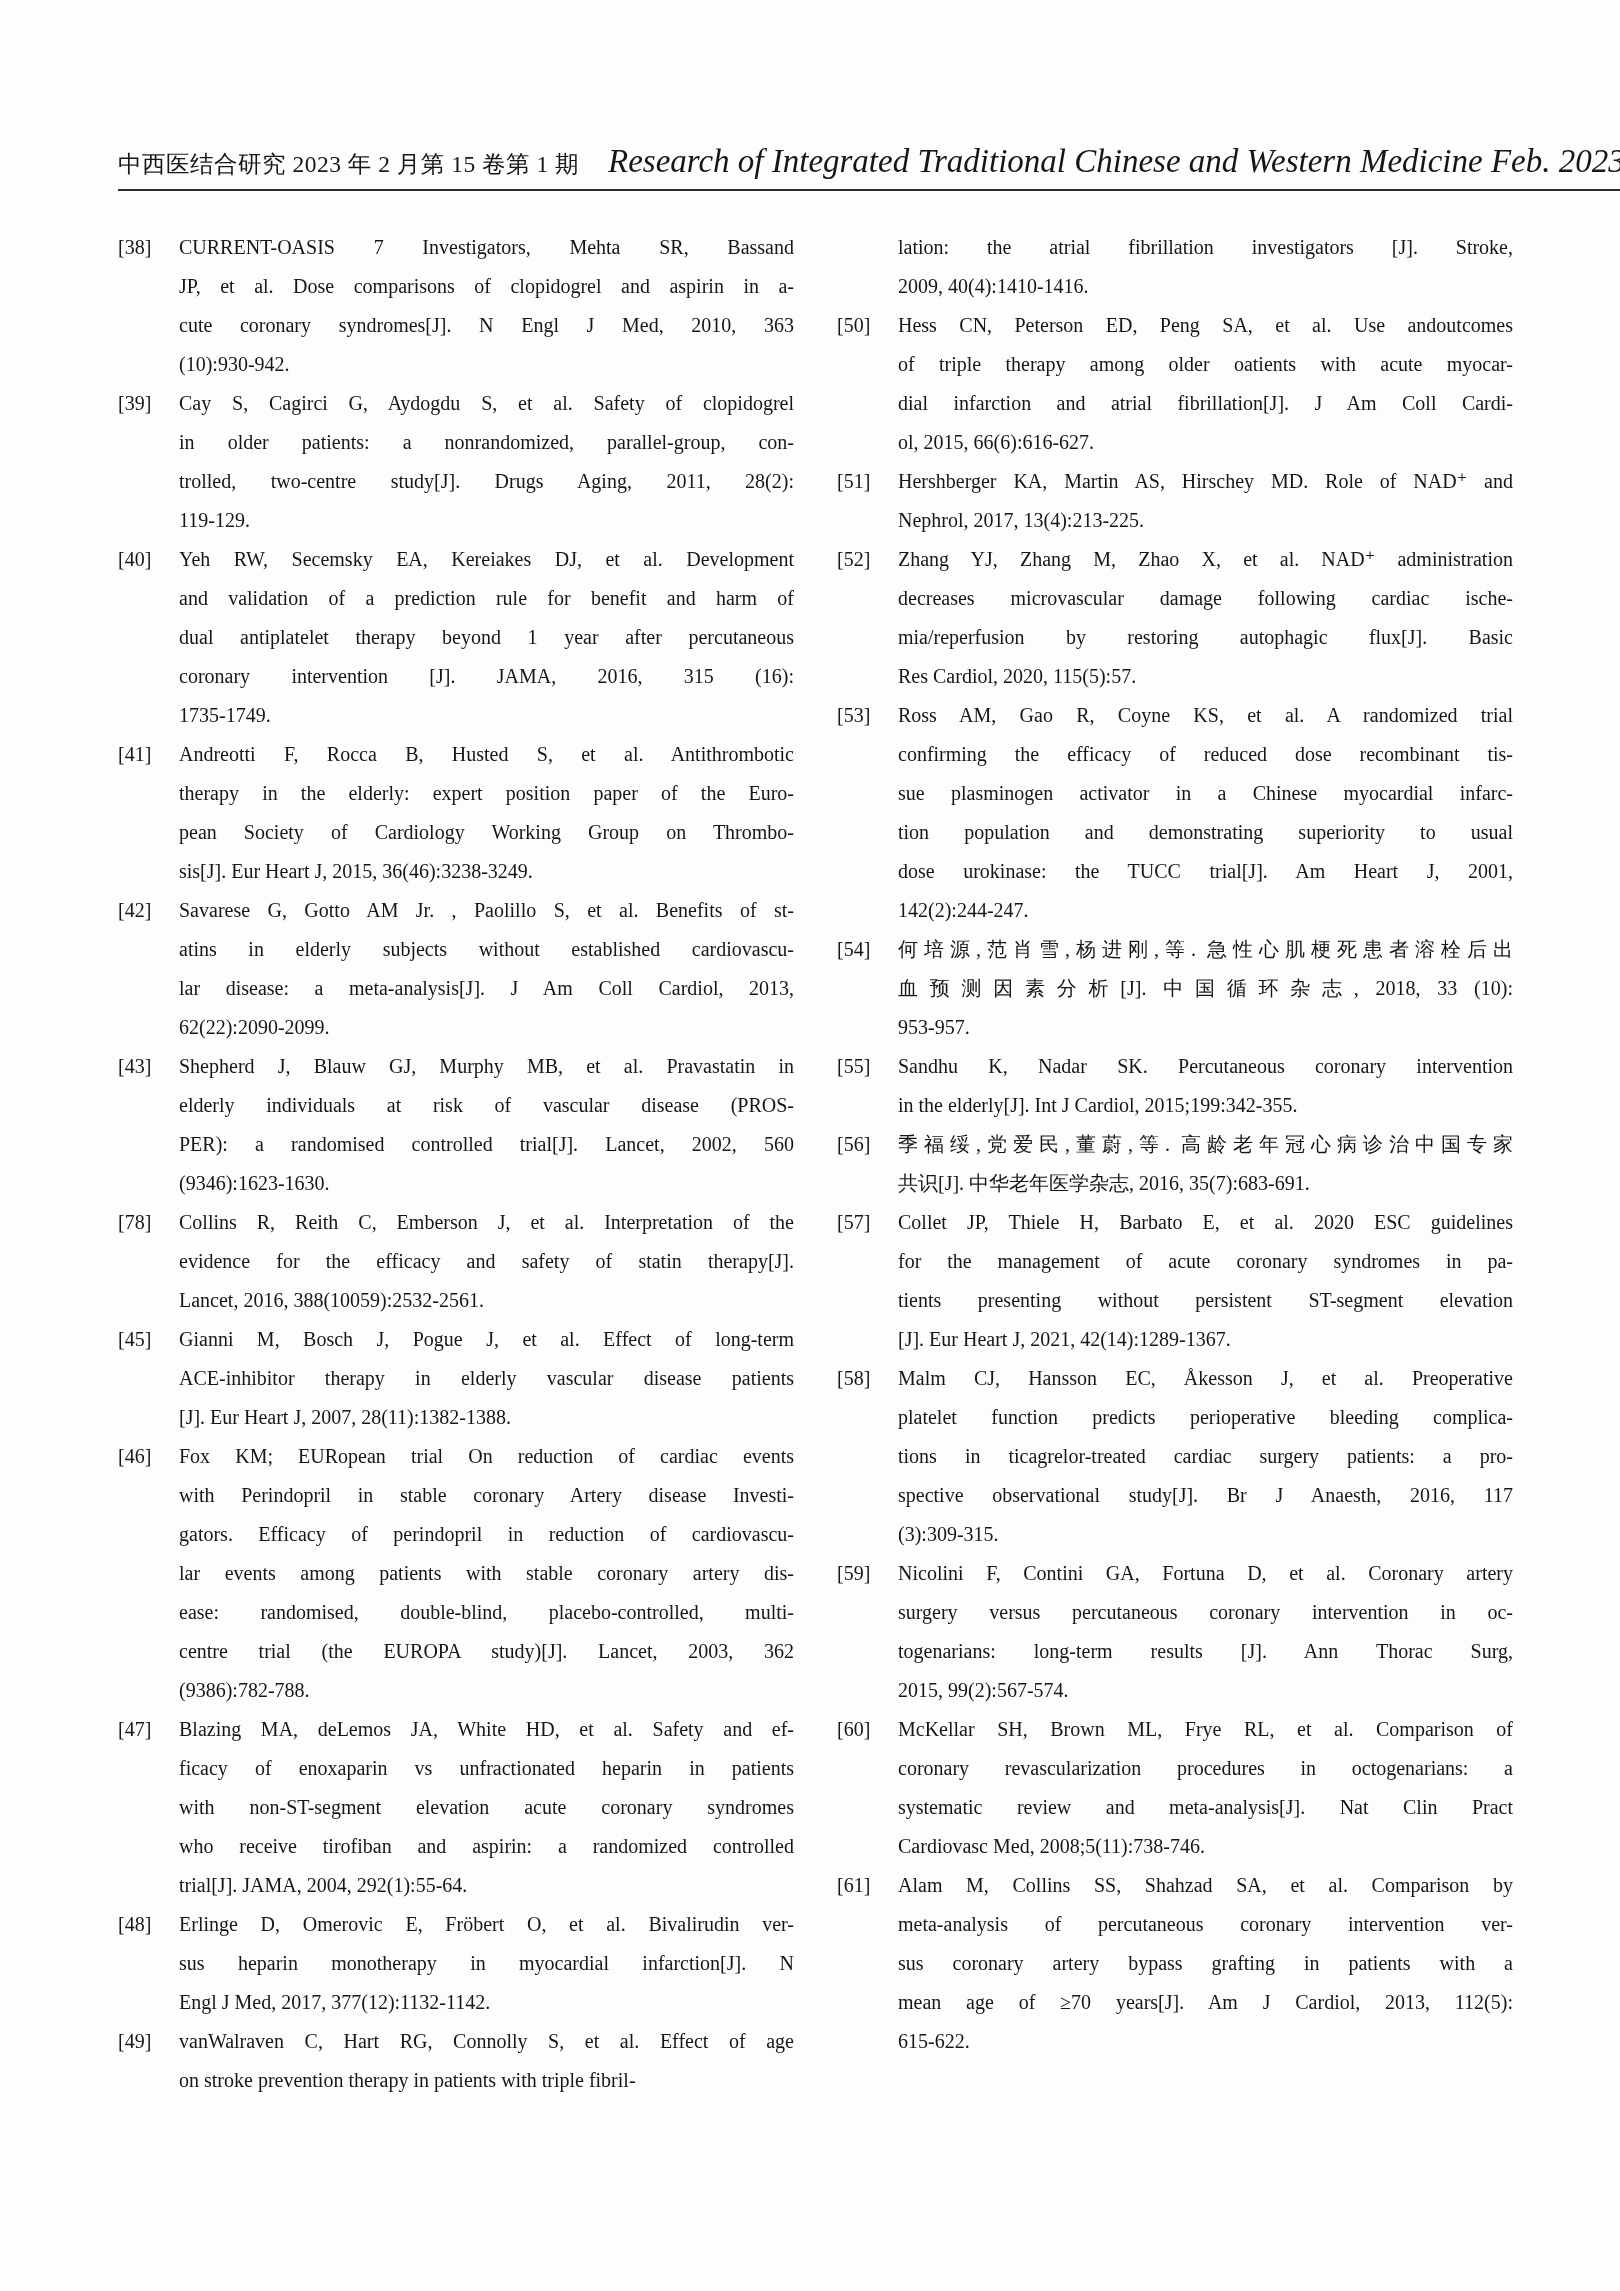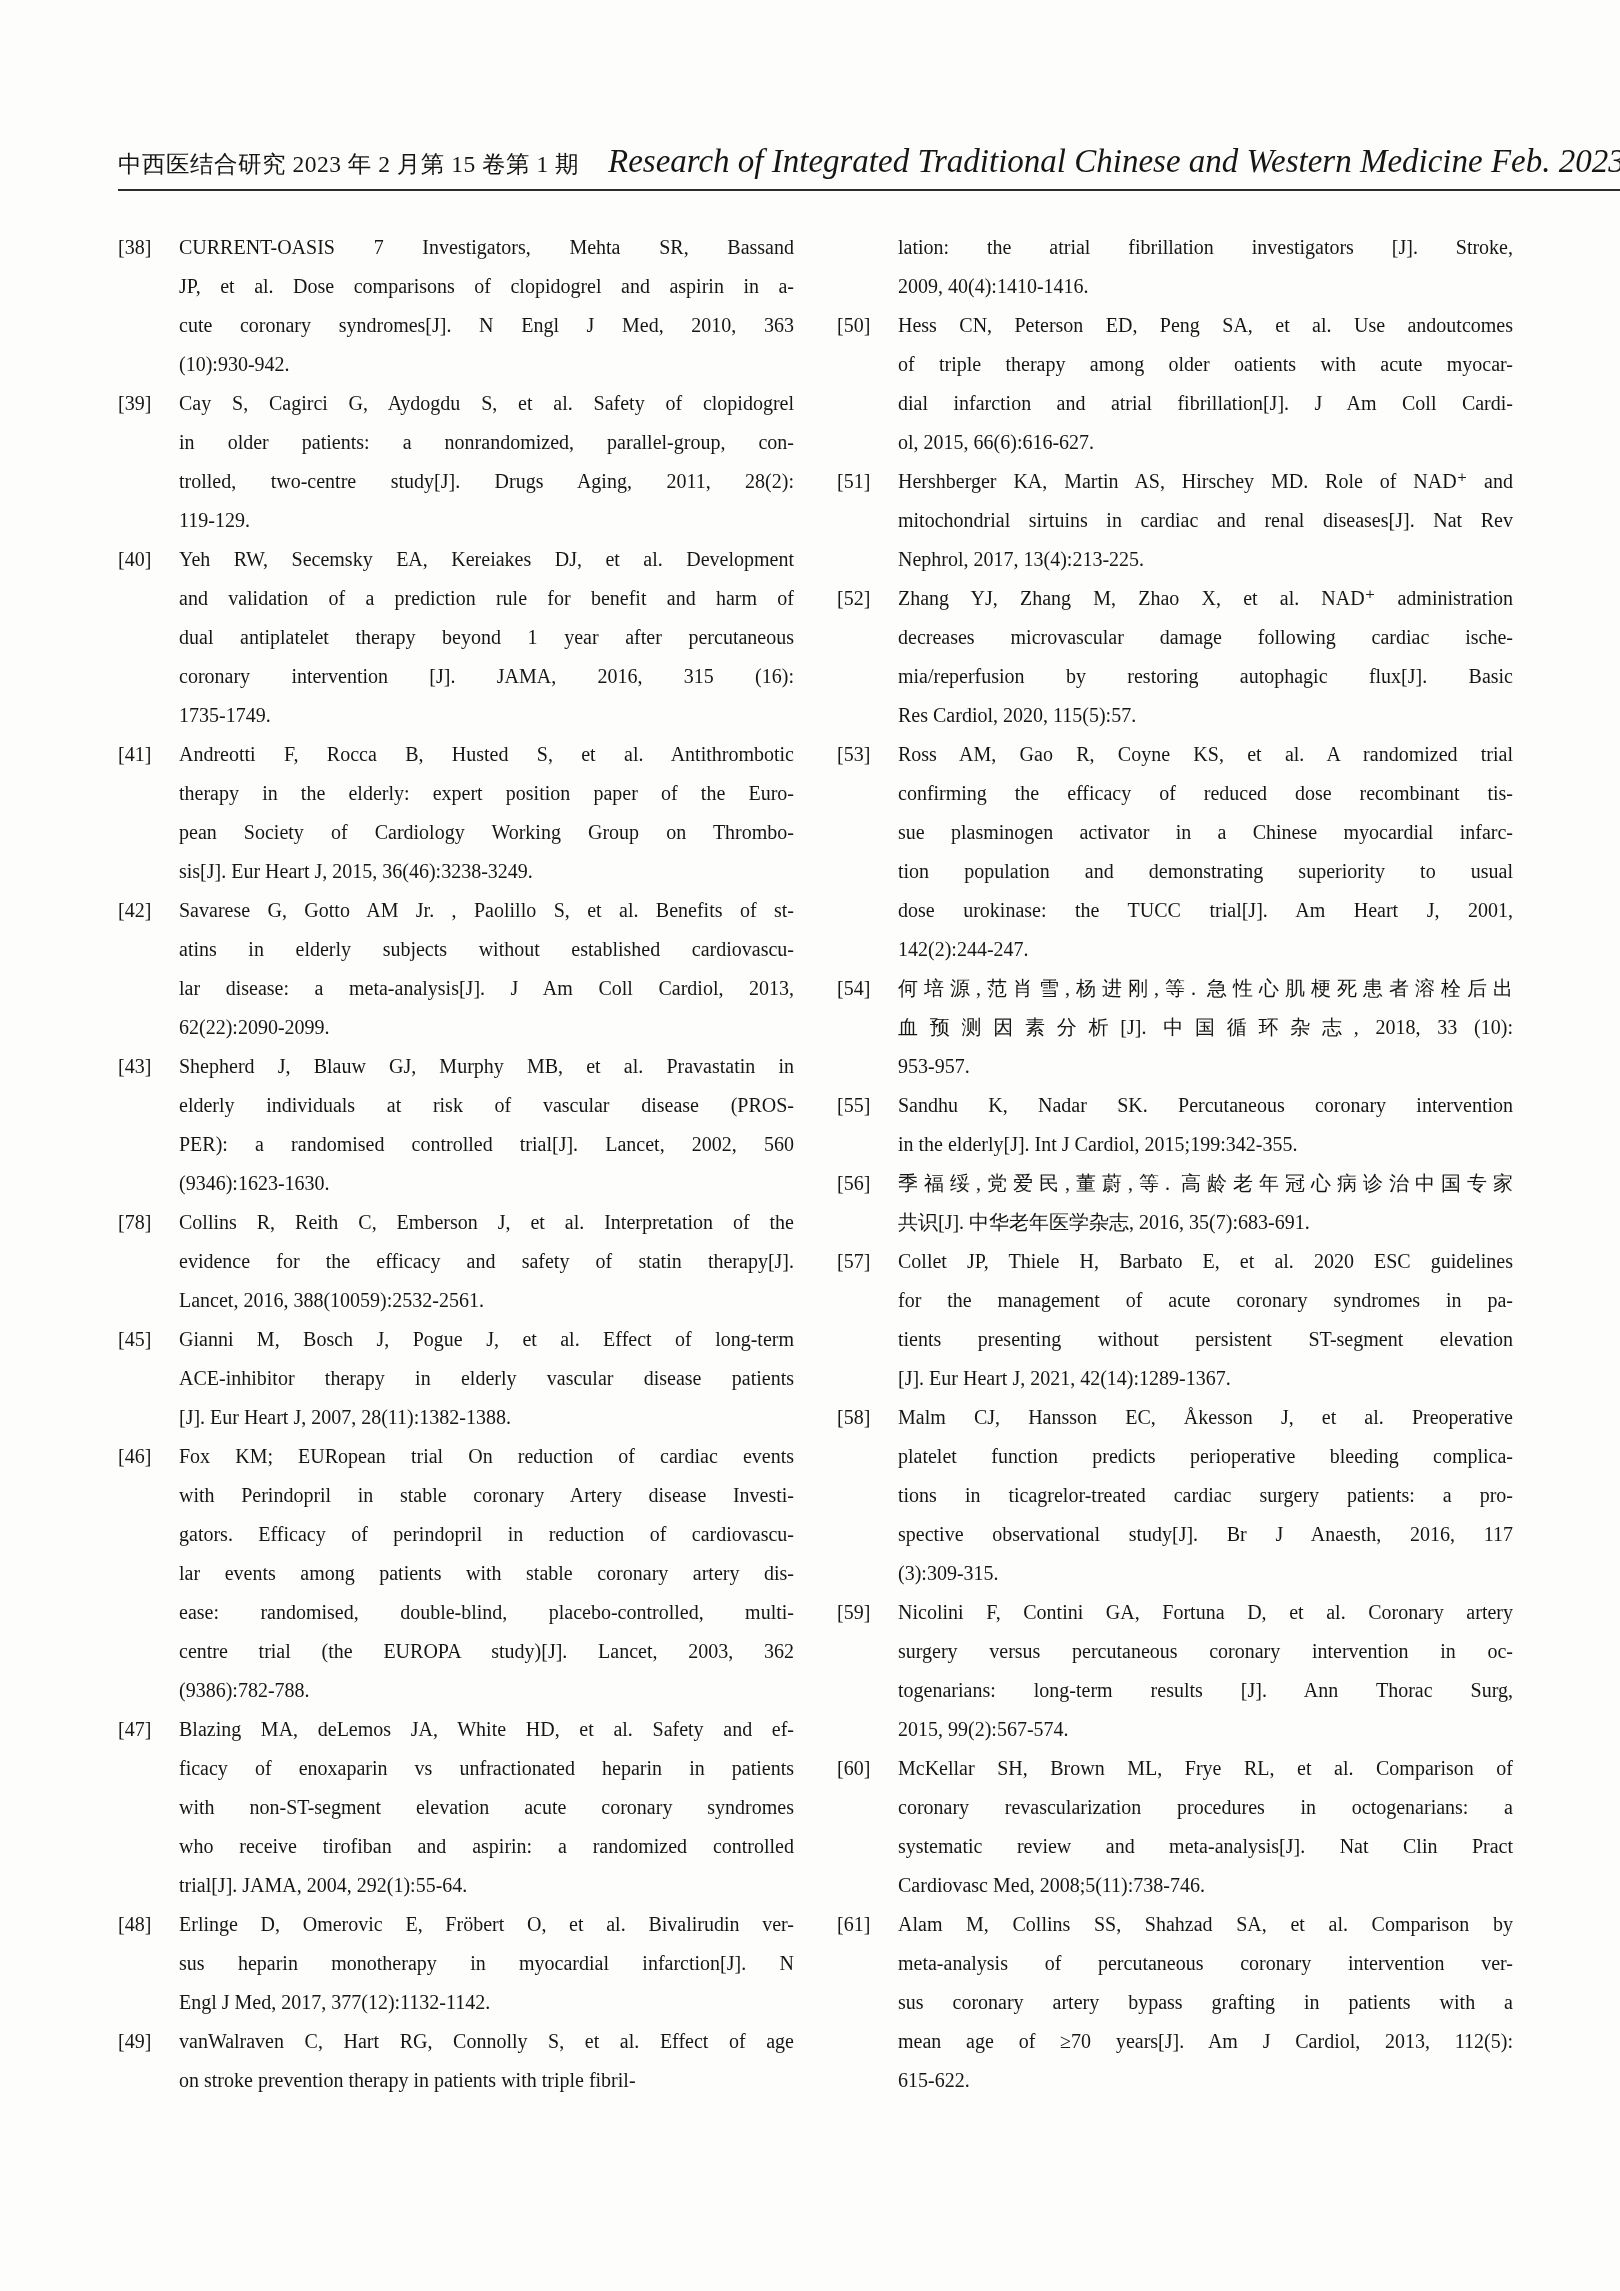--- a/index.html
+++ b/index.html
@@ -188,21 +188,20 @@
         <div class="ref">
           <span class="ref-num">[50]</span>
           <div class="ref-line">Hess CN, Peterson ED, Peng SA, et al. Use andoutcomes</div>
           <div class="ref-line">of triple therapy among older oatients with acute myocar-</div>
           <div class="ref-line">dial infarction and atrial fibrillation[J]. J Am Coll Cardi-</div>
           <div class="ref-line last">ol, 2015, 66(6):616-627.</div>
         </div>
         <div class="ref">
           <span class="ref-num">[51]</span>
           <div class="ref-line">Hershberger KA, Martin AS, Hirschey MD. Role of NAD⁺ and</div>
-          <div class="ref-line">mitochondrial sirtuins in cardiac and renal diseases[J]. Nat Rev</div>
           <div class="ref-line last">Nephrol, 2017, 13(4):213-225.</div>
         </div>
         <div class="ref">
           <span class="ref-num">[52]</span>
           <div class="ref-line">Zhang YJ, Zhang M, Zhao X, et al. NAD⁺ administration</div>
           <div class="ref-line">decreases microvascular damage following cardiac ische-</div>
           <div class="ref-line">mia/reperfusion by restoring autophagic flux[J]. Basic</div>
           <div class="ref-line last">Res Cardiol, 2020, 115(5):57.</div>
         </div>
         <div class="ref">

